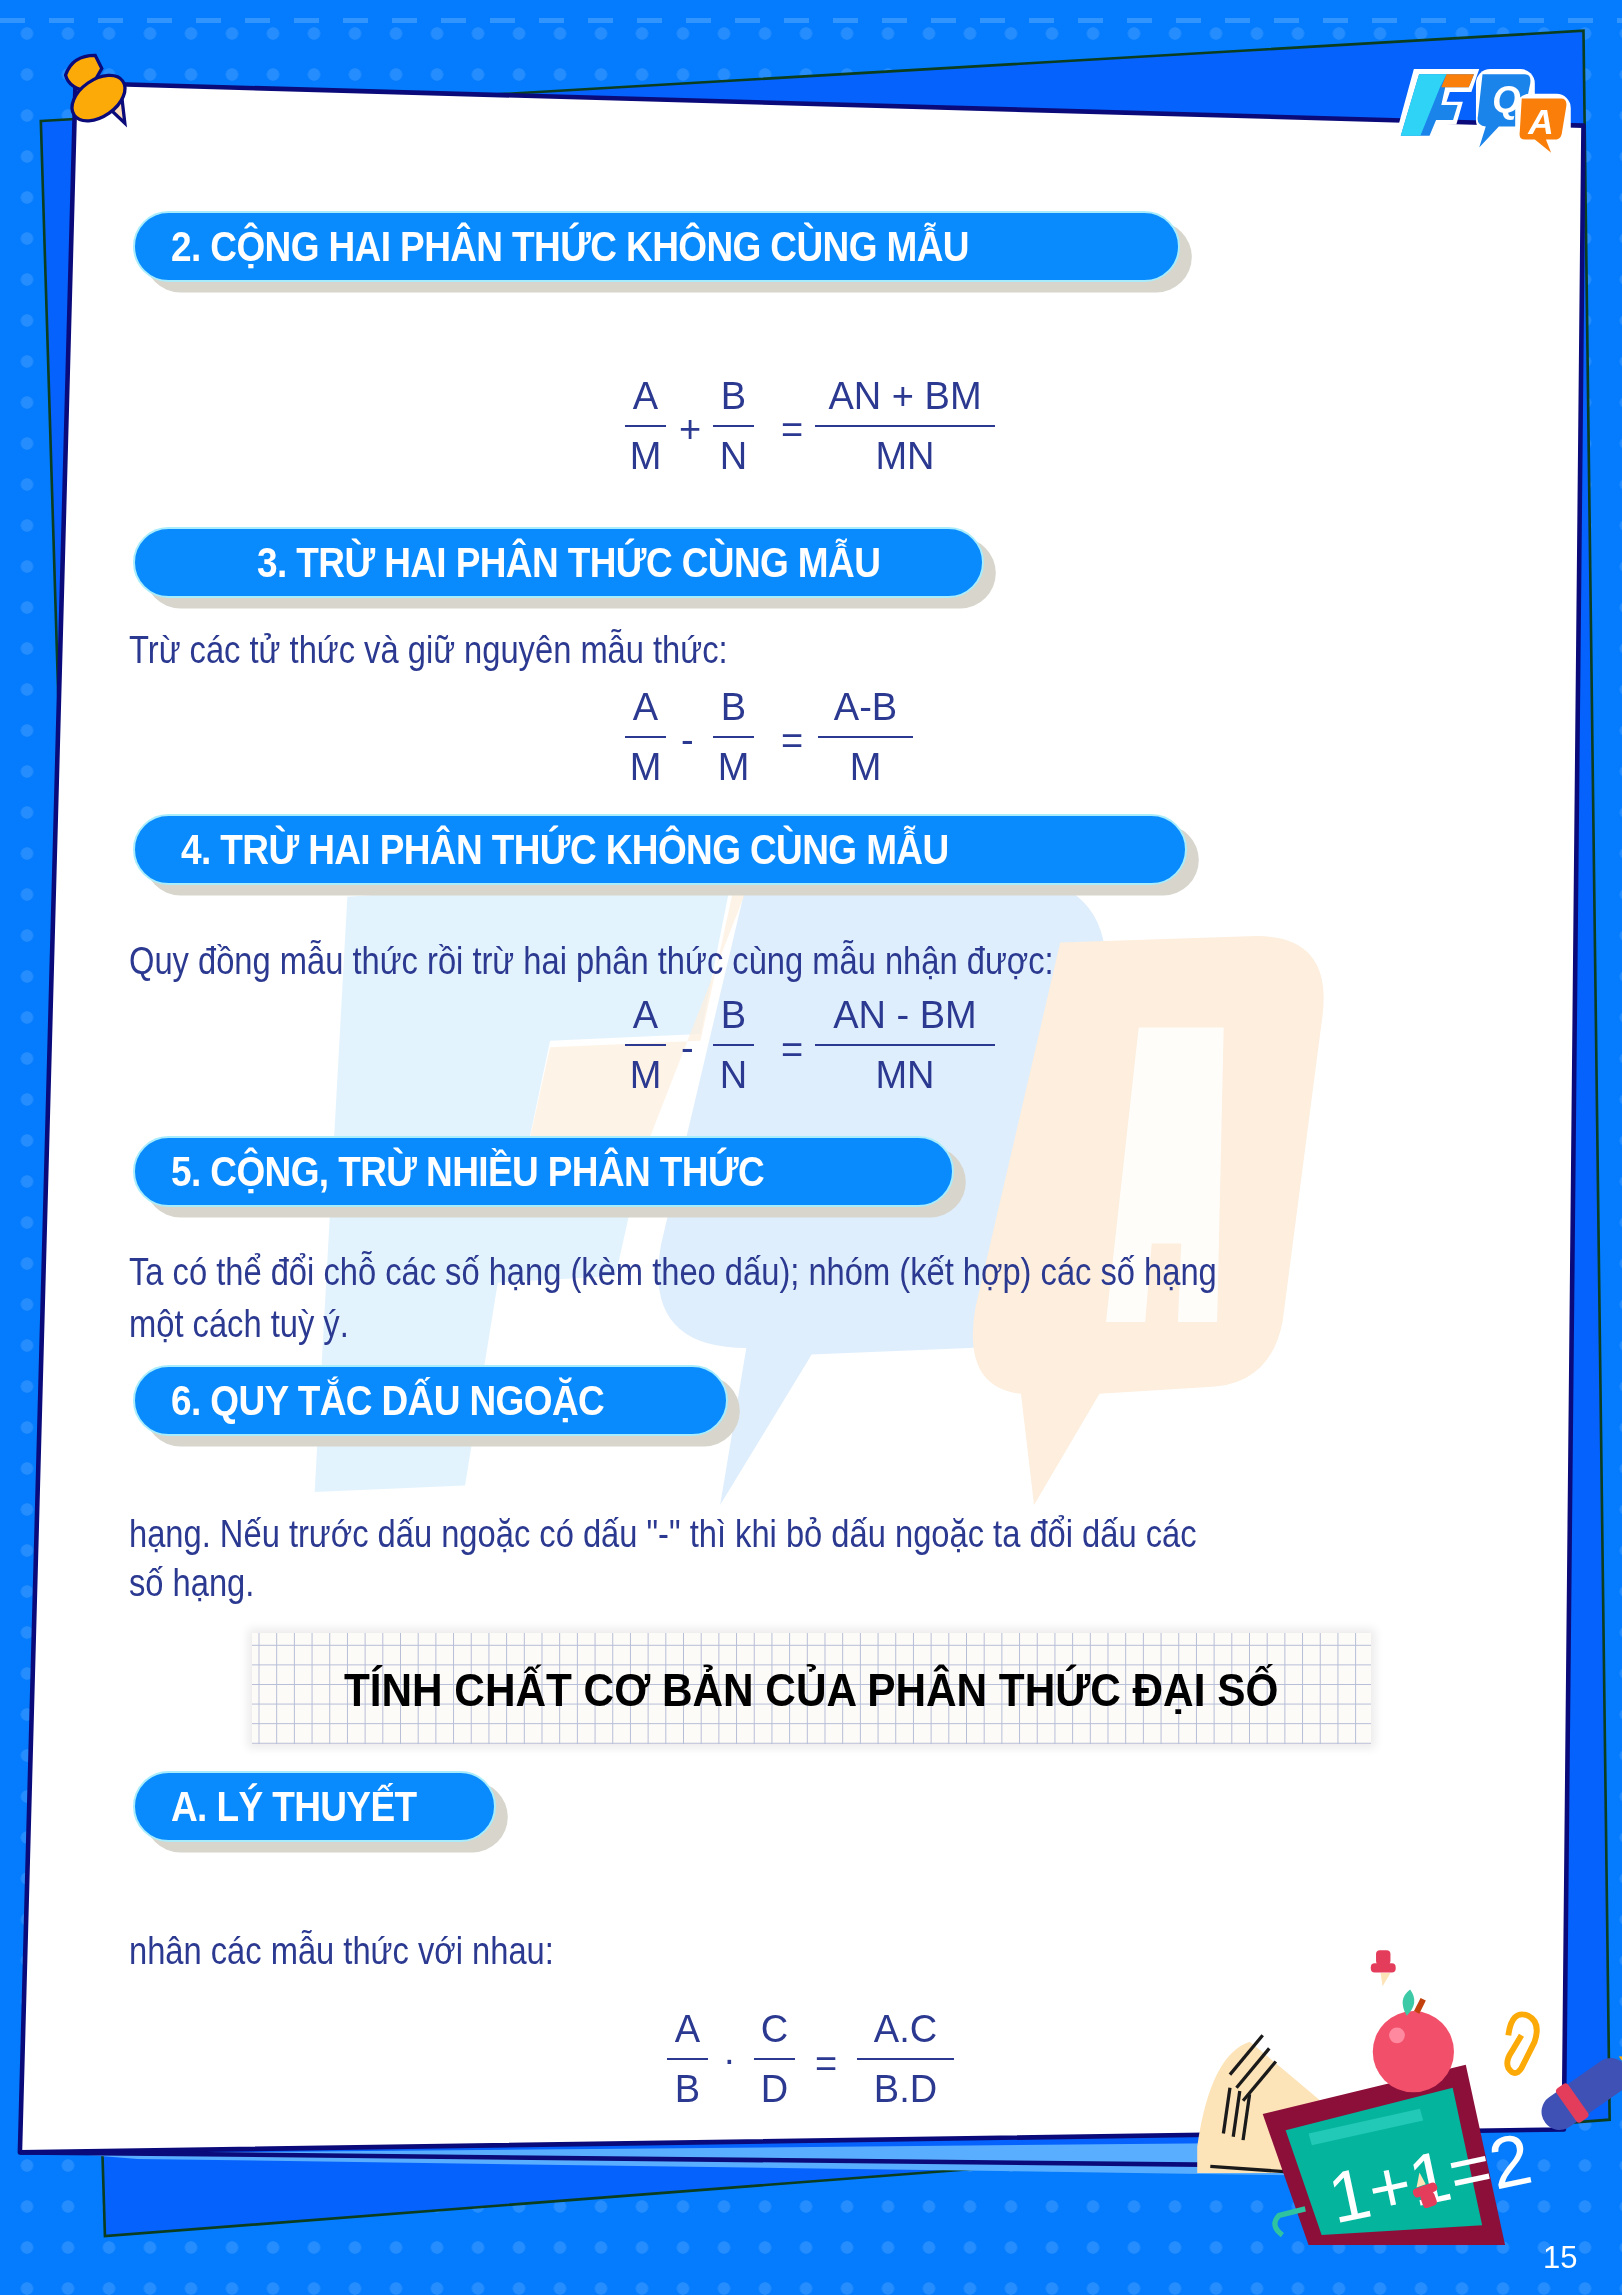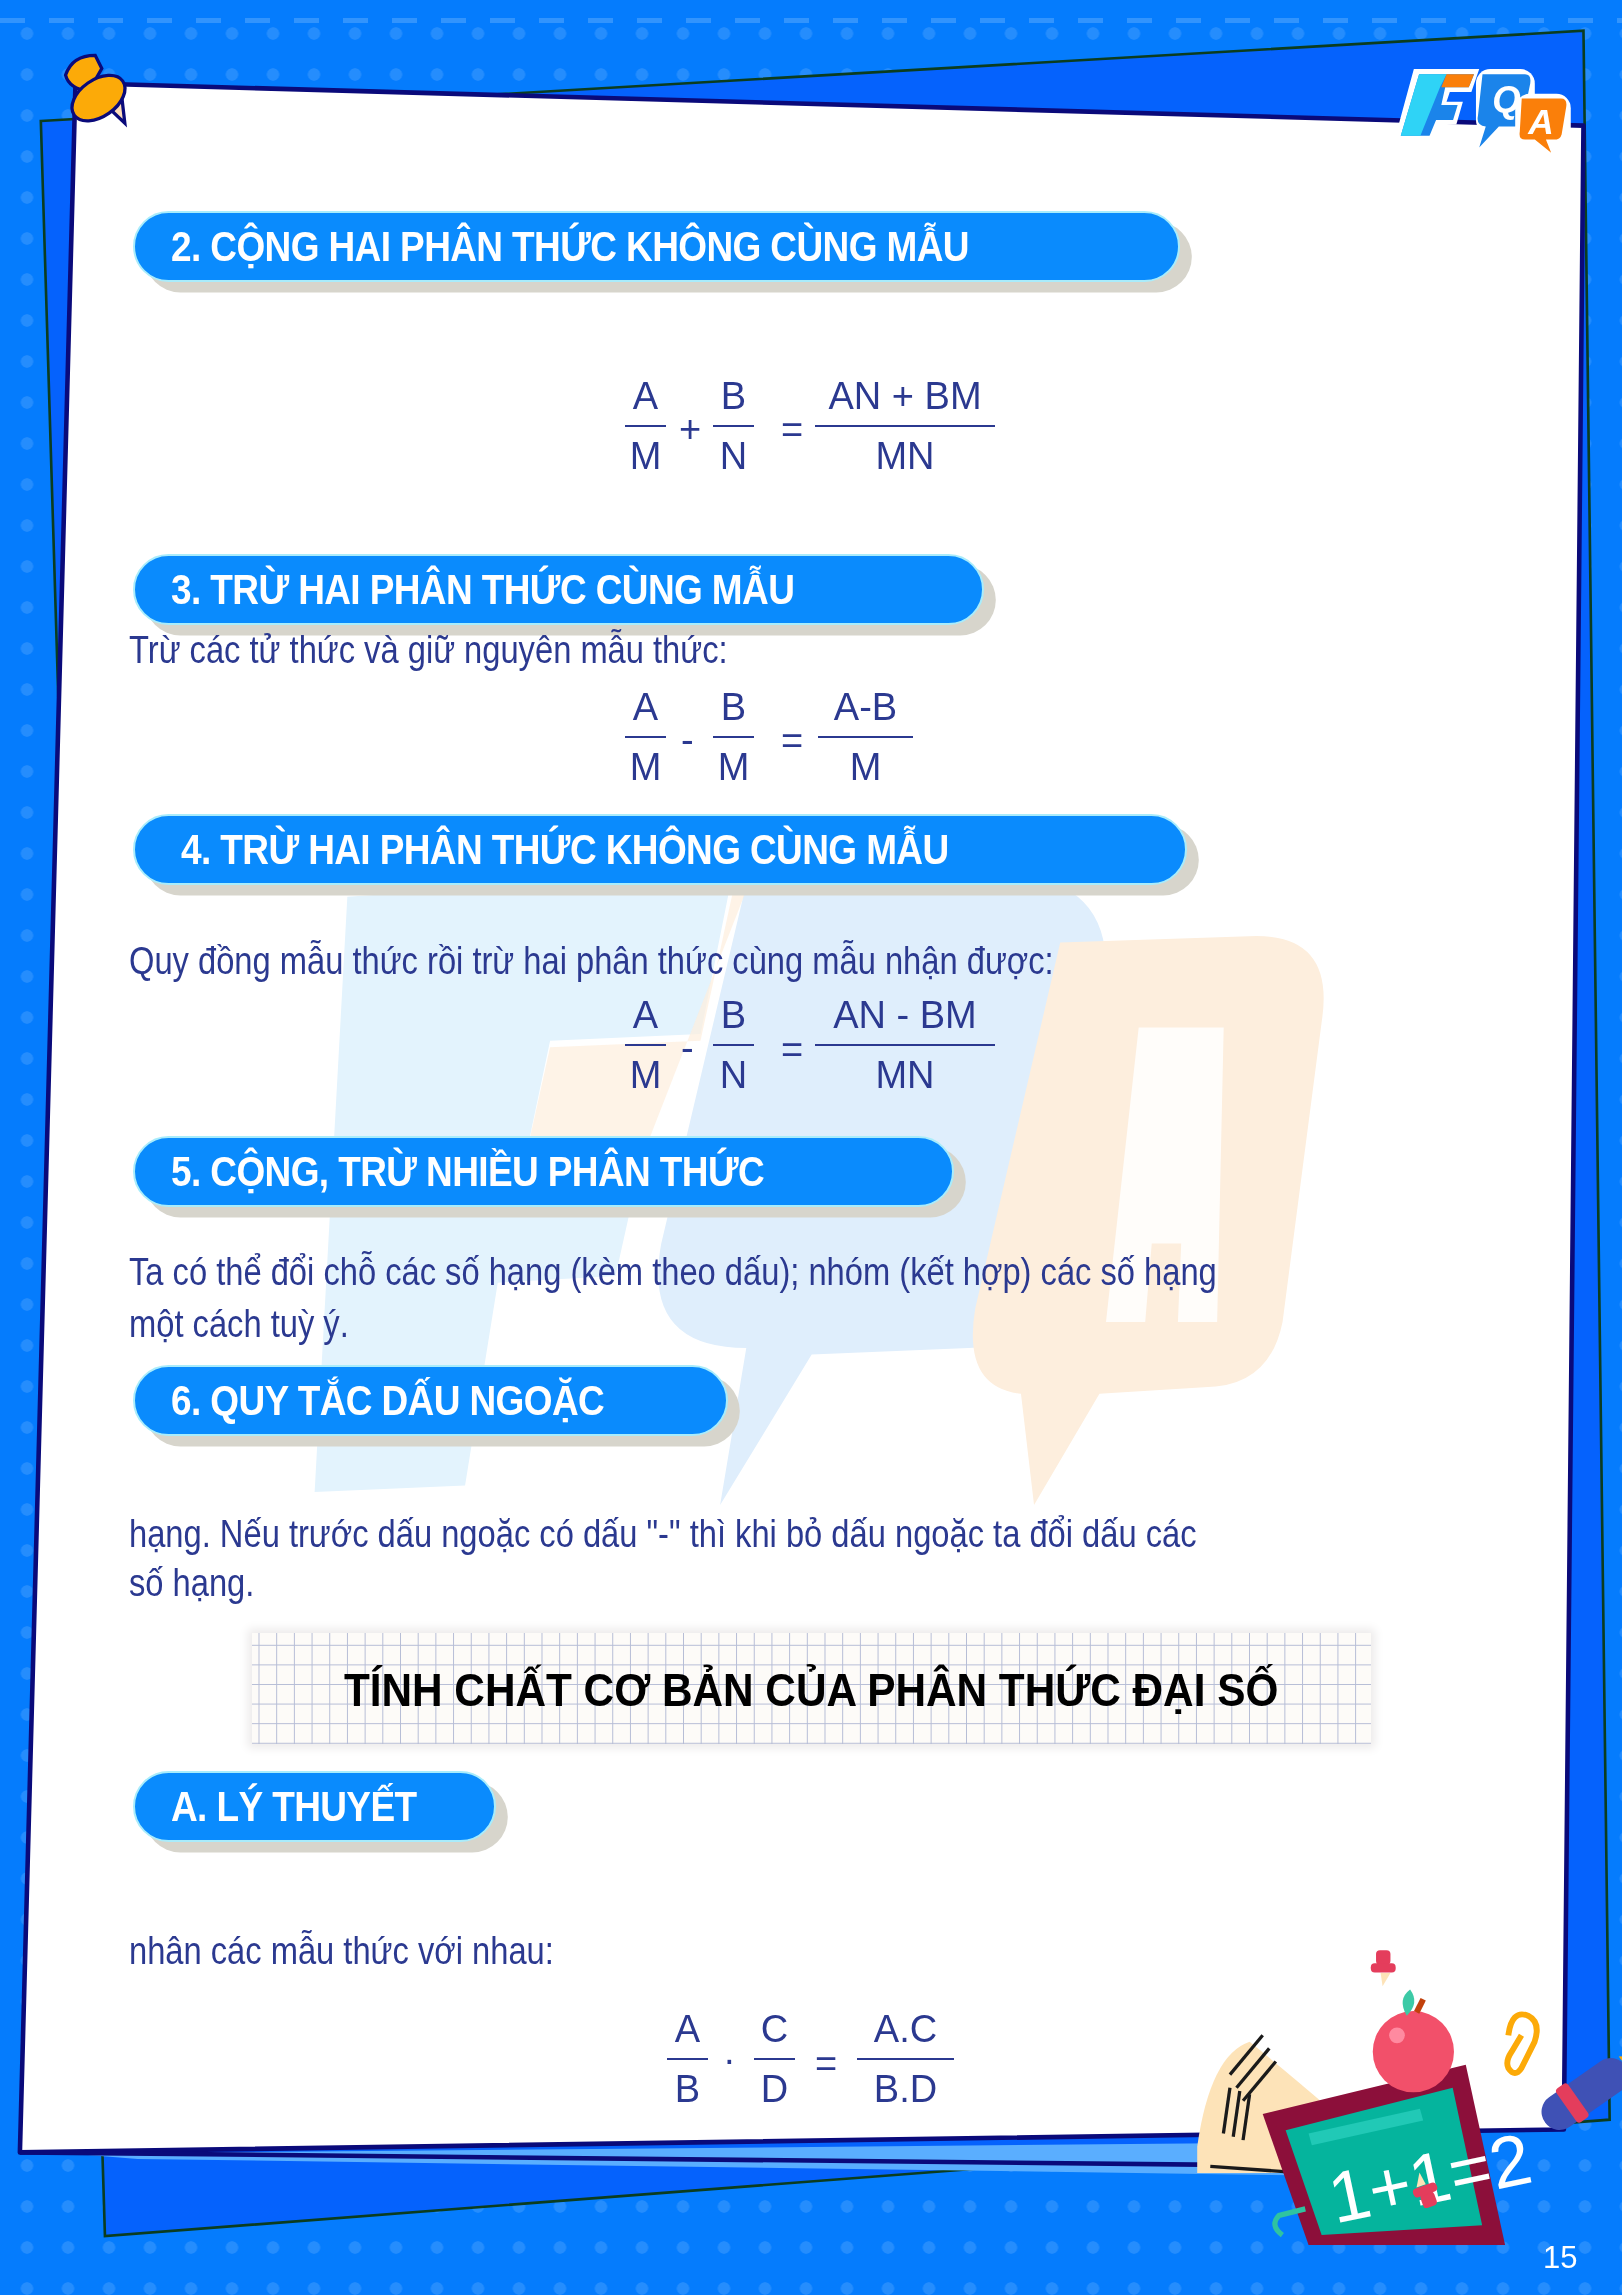--- a/index.html
+++ b/index.html
@@ -130,21 +130,21 @@
         <span class="den">N</span>
       </div>
     <div class="op" style="left:781px; top:371px;">=</div>
     <div class="frac" style="left:815px; top:330px; width:180px;">
         <span class="num">AN + BM</span>
         <span class="bar"></span>
         <span class="den">MN</span>
       </div>
   </div>
 
-  <div class="pill" style="left:133px; top:514px; width:851px; padding-left:36px;">
+  <div class="pill" style="left:133px; top:487px; width:851px; padding-left:36px;justify-content:flex-end;">
     <span>3. TRỪ HAI PHÂN THỨC CÙNG MẪU</span>
   </div>
   <div class="para" style="left:129px; top:584px;">
     <span class="t">Trừ các tử thức và giữ nguyên mẫu thức:</span>
   </div>
   <div class="formula">
     <div class="frac" style="left:625px; top:641px; width:41px;">
         <span class="num">A</span>
         <span class="bar"></span>
         <span class="den">M</span>

